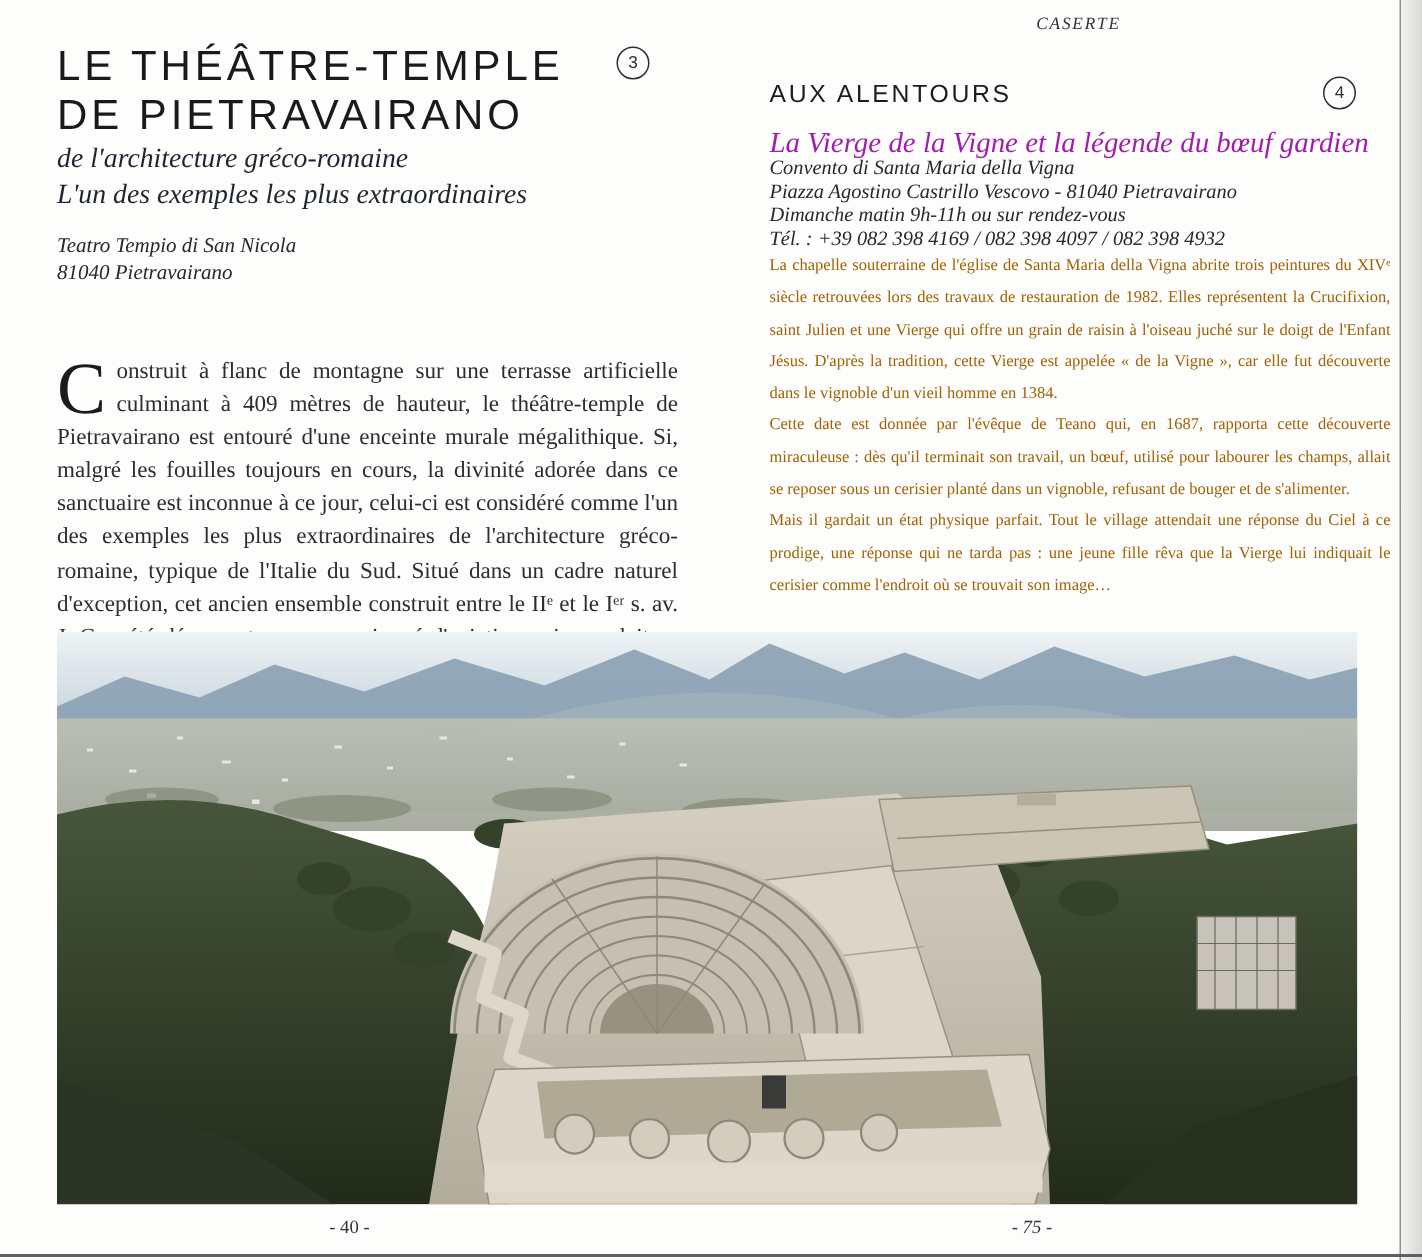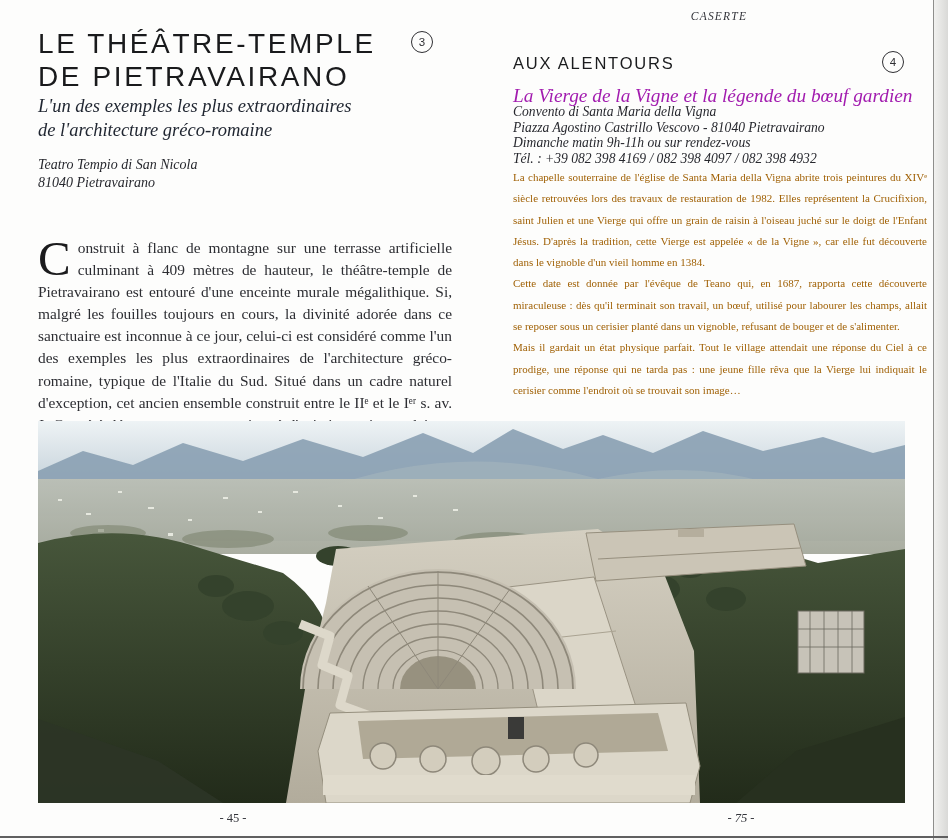--- a/index.html
+++ b/index.html
@@ -45,39 +45,39 @@
     font-size:11px; line-height:21.3px; text-align:justify; color:#a16207; }
   .r-body p { margin:0; }
 
   
   .photo { position:absolute; left:38px; top:421px; width:867px; height:382px; overflow:hidden; }
   .photo svg { display:block; width:867px; height:382px; }
 
   
   .folio { position:absolute; top:811px; font-size:12.5px; color:#33343a; text-align:center; }
   .folio-left { left:38px; width:390px; }
-  .folio-right { left:541px; width:400px;font-style:italic; }
+  .folio-right { left:488px; width:400px;font-style:italic; }
 </style>
 </head>
 <body>
 
 <div class="page">
 
   <div class="running-head">CASERTE</div>
 
   <div class="l-title">
     <div>LE THÉÂTRE-TEMPLE</div>
     <div>DE PIETRAVAIRANO</div>
   </div>
   <div class="badge badge-3">
     <span>3</span>
   </div>
   <div class="l-subtitle">
+    <div>de l'architecture gréco-romaine</div>
     <div>L'un des exemples les plus extraordinaires</div>
-    <div>de l'architecture gréco-romaine</div>
   </div>
   <div class="l-info info-block">
     <div>Teatro Tempio di San Nicola</div>
     <div>81040 Pietravairano</div>
   </div>
   <div class="l-body">
     <span class="dropcap">C</span><span>onstruit à flanc de montagne sur une terrasse artificielle culminant à 409 mètres de hauteur, le théâtre-temple de Pietravairano est entouré d'une enceinte murale mégalithique. Si, malgré les fouilles toujours en cours, la divinité adorée dans ce sanctuaire est inconnue à ce jour, celui-ci est considéré comme l'un des exemples les plus extraordinaires de l'architecture gréco-romaine, typique de l'Italie du Sud. Situé dans un cadre naturel d'exception, cet ancien ensemble construit entre le IIᵉ et le Iᵉʳ s. av. J.-C. a été découvert par un passionné d'aviation qui survolait ce lieu en 2001. Bâti à l'écart des cités, il semble avoir été un lieu de représentations de rites sacrés.</span>
   </div>
 
   <div class="r-section">AUX ALENTOURS</div>
@@ -210,18 +210,18 @@
         <circle cx="548" cy="334" r="12" fill="#d3cdbd" stroke="#8e887a" stroke-width="1.5"></circle>
         <rect x="285" y="354" width="372" height="20" fill="#e0dbcd"></rect>
         <rect x="470" y="296" width="16" height="22" fill="#3a3a38"></rect>
       </g>
 
       <path fill="#2c3526" opacity="0.95" d="M0,382 L0,298 L120,340 L185,382 Z"></path>
       <path fill="#27301f" d="M867,382 L867,296 L758,330 L698,382 Z"></path>
     </svg>
   </div>
 
-  <div class="folio folio-left">- 45 -</div>
+  <div class="folio folio-left">- 40 -</div>
   <div class="folio folio-right">- 75 -</div>
 
   <div class="edge-strip"></div>
   <div class="bottom-line"></div>
 </div>
 
 </body></html>

